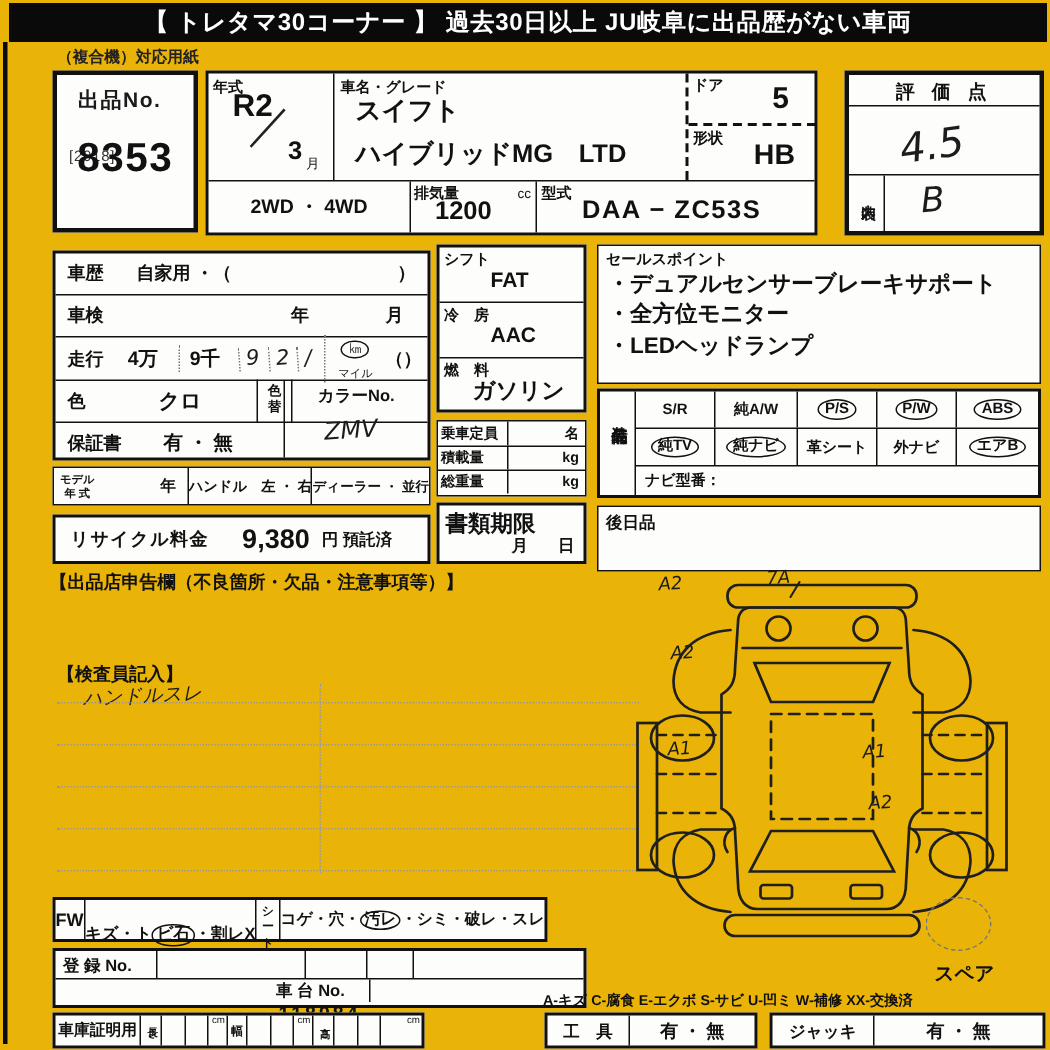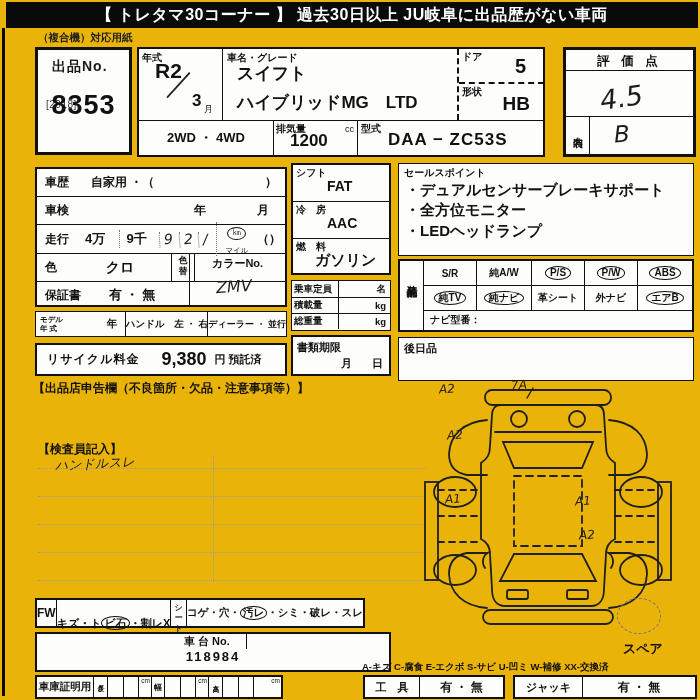--- a/index.html
+++ b/index.html
@@ -122,21 +122,21 @@
       <span class="b" style="font-size:12px;padding-left:8px;">保証書</span>
       <span class="b" style="font-size:13px;margin-left:28px;">有 ・ 無</span>
     </div>
 
     <div class="abs" style="left:152px;top:85px;width:96px;height:51px;border-left:1.3px solid #111;">
       <div class="b" style="font-size:11px;text-align:center;padding-top:2px;">カラーNo.</div>
       <div class="hw" style="font-size:16px;margin:6px 0 0 26px;">ZMV</div>
     </div>
   </div>
 
-  <div class="bx thin" style="left:35px;top:311px;width:252px;height:26px;display:flex;">
+  <div class="bx thin" style="left:35px;top:311px;width:252px;height:26px;display:flex;text-align:center;">
     <div class="row" style="width:106px;border-right:1.3px solid #111;padding-left:4px;">
       <span style="font-size:7.5px;font-weight:bold;line-height:1.2;">
         <span>モデル</span><br><span>年 式</span>
       </span>
       <span class="b" style="font-size:10.5px;margin-left:auto;padding-right:8px;">年</span>
     </div>
     <div class="row" style="width:82px;border-right:1.3px solid #111;justify-content:center;">
       <span class="b" style="font-size:9.5px;white-space:nowrap;">ハンドル　左 ・ 右</span>
     </div>
     <div class="row" style="flex:1;justify-content:center;">
@@ -175,21 +175,21 @@
       <span class="b" style="font-size:9.5px;width:44px;padding-left:2px;border-right:1.2px solid #111;height:100%;display:flex;align-items:center;">積載量</span>
       <span class="b" style="font-size:9.5px;margin-left:auto;padding-right:4px;">kg</span>
     </div>
     <div class="row" style="height:15px;">
       <span class="b" style="font-size:9.5px;width:44px;padding-left:2px;border-right:1.2px solid #111;height:100%;display:flex;align-items:center;">総重量</span>
       <span class="b" style="font-size:9.5px;margin-left:auto;padding-right:4px;">kg</span>
     </div>
   </div>
 
   <div class="bx" style="left:291px;top:335px;width:100px;height:41px;">
-    <span class="b abs" style="left:4px;top:3px;font-size:11px;">書類期限</span>
+    <span class="b abs" style="left:4px;top:3px;font-size:15px;">書類期限</span>
     <span class="b abs" style="left:48px;bottom:3px;font-size:11px;">月</span>
     <span class="b abs" style="right:6px;bottom:3px;font-size:11px;">日</span>
   </div>
 
   <div class="bx thin" style="left:398px;top:163px;width:296px;height:93px;">
     <div class="lbl" style="padding:2px 0 0 5px;">セールスポイント</div>
     <div class="b" style="font-size:15px;padding-left:6px;line-height:1.35;white-space:nowrap;">・デュアルセンサーブレーキサポート</div>
     <div class="b" style="font-size:15px;padding-left:6px;line-height:1.35;">・全方位モニター</div>
     <div class="b" style="font-size:15px;padding-left:6px;line-height:1.35;">・LEDヘッドランプ</div>
   </div>
@@ -298,20 +298,26 @@
   <div class="abs b" style="left:623px;top:640px;font-size:13px;">スペア</div>
 
   <div class="bx" style="left:35px;top:598px;width:330px;height:30px;display:flex;align-items:center;">
     <span class="b row" style="width:37px;height:100%;justify-content:center;border-right:1.3px solid #111;font-size:12px;">FW</span>
     <span style="width:133px;text-align:center;font-size:11px;font-weight:bold;white-space:nowrap;margin-top:20px;"><span>キズ・ト</span><span class="circ" style="padding:0 2px;">ビ石</span><span>・割レX</span></span>
     <span style="width:33px;height:100%;border-left:1.3px solid #111;border-right:1.3px solid #111;font-size:8px;font-weight:bold;text-align:center;line-height:1.3;padding-top:3px;box-sizing:border-box;"><span>シート</span><br><span>内 装</span></span>
     <span style="flex:1;text-align:center;font-size:10.5px;font-weight:bold;white-space:nowrap;"><span>コゲ・穴・</span><span class="circ" style="padding:0 2px;">汚レ</span><span>・シミ・破レ・スレ</span></span>
   </div>
 
   <div class="bx" style="left:35px;top:632px;width:356px;height:40px;">
+    <div class="row" style="height:19px;border-bottom:1.3px solid #111;">
+      <span class="b" style="font-size:11px;width:62px;padding-left:5px;border-right:1.3px solid #111;height:100%;display:flex;align-items:center;">登 録 No.</span>
+      <span style="height:100%;border-right:1.3px solid #111;width:98px;"></span>
+      <span style="height:100%;border-right:1.3px solid #111;width:40px;"></span>
+      <span style="height:100%;border-right:1.3px solid #111;width:30px;"></span>
+    </div>
     <div class="row" style="height:18px;flex-direction:column;">
       <span class="b" style="font-size:11px;width:62px;padding-left:5px;border-right:1.3px solid #111;height:100%;display:flex;align-items:center;">車 台 No.</span>
       <span class="b" style="flex:1;text-align:center;font-size:13px;letter-spacing:2px;">118984</span>
     </div>
   </div>
 
   <div class="bx" style="left:35px;top:675px;width:248px;height:24px;display:flex;align-items:stretch;">
     <span class="b row" style="width:57px;justify-content:center;font-size:10.5px;border-right:1.3px solid #111;">車庫証明用</span>
     <span style="width:13px;font-size:7px;font-weight:bold;text-align:center;line-height:1.4;padding-top:2px;border-right:1px solid #111;"><span class="vstack">長さ</span></span>
     <span class="row" style="width:44px;position:relative;border-right:1.3px solid #111;">

